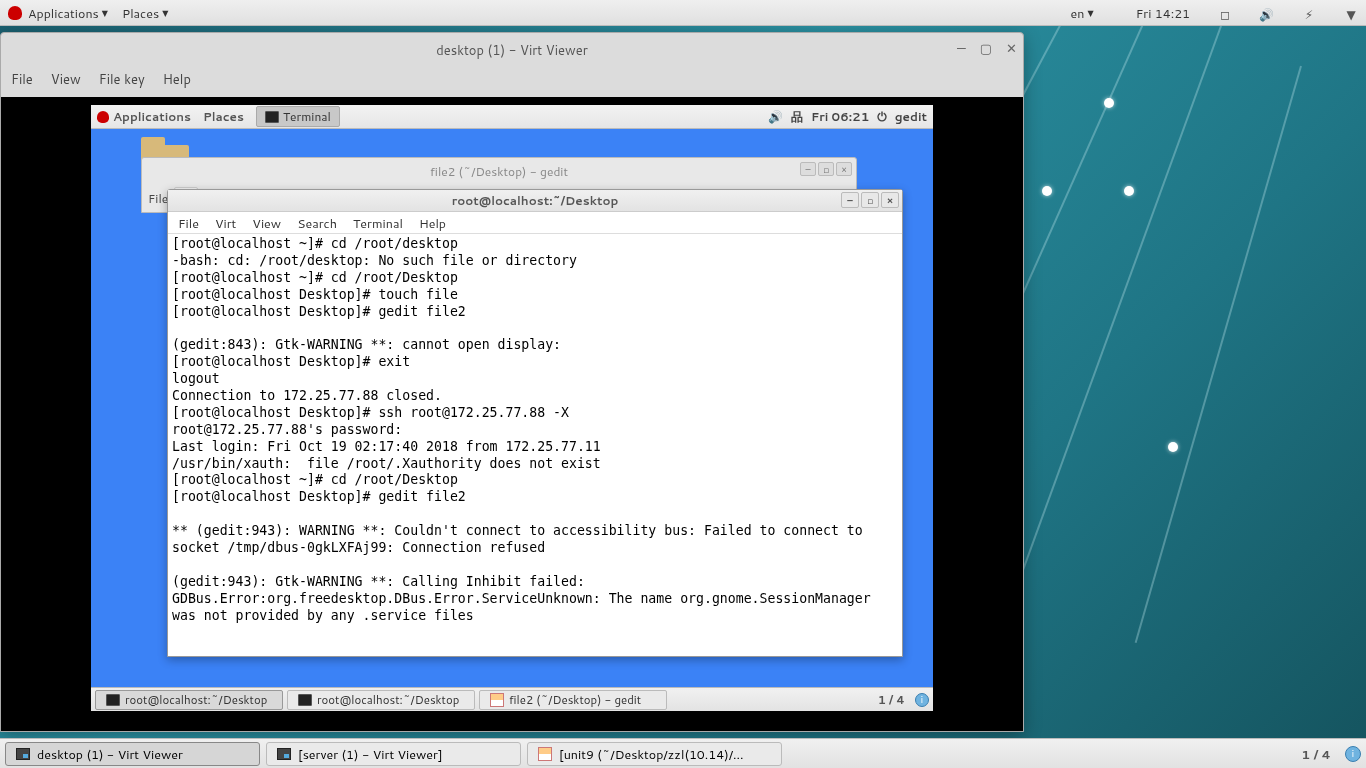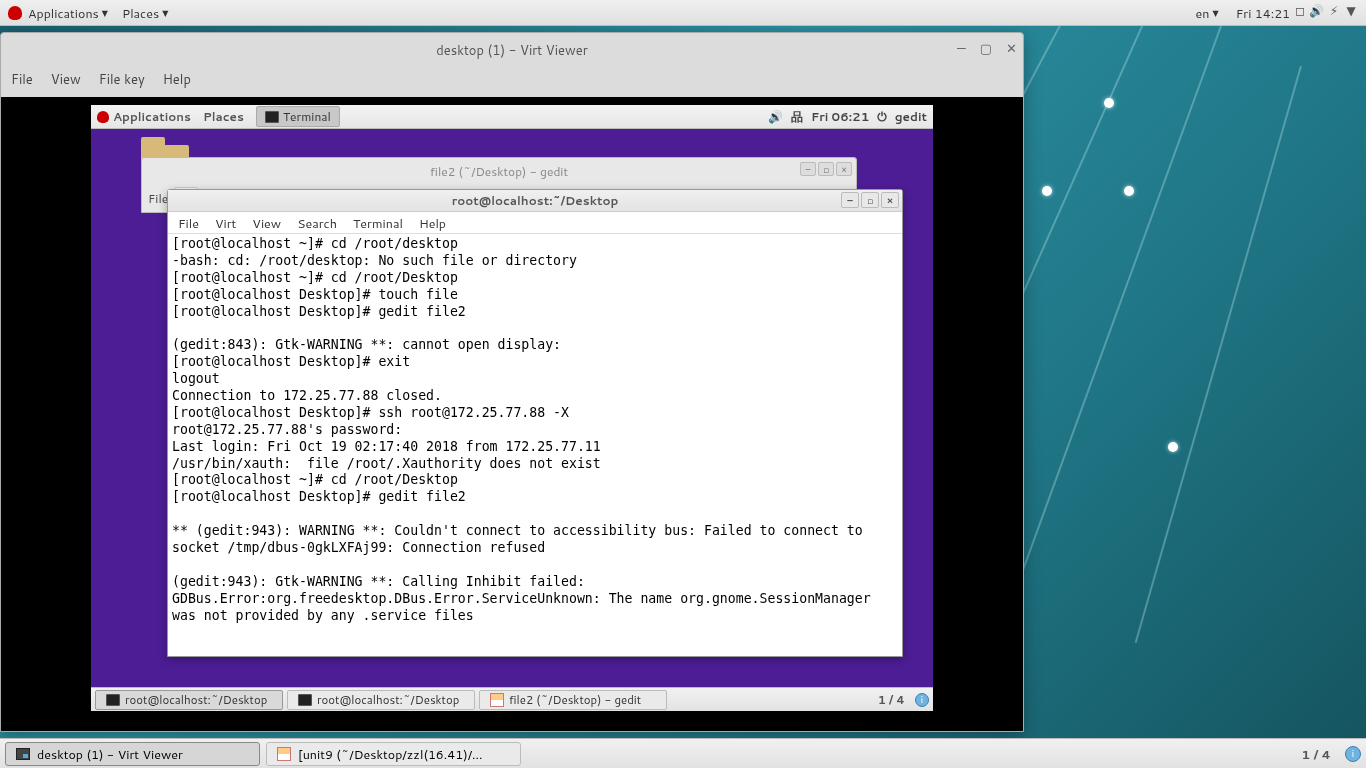--- a/index.html
+++ b/index.html
@@ -4,21 +4,21 @@
 <style>
 * { margin: 0; padding: 0; box-sizing: border-box; font-family: "Cantarell", "DejaVu Sans", sans-serif; }
 body { width: 1366px; height: 768px; overflow: hidden; background: #2e3436; position: relative; }
 
 
 .host-panel { height: 26px; background: linear-gradient(#efefef,#e0e0e0); display: flex; align-items: center; padding: 0 8px; font-size: 12.5px; color: #333; border-bottom: 1px solid #bbb; }
 .host-panel .hat-icon { width: 14px; height: 14px; background: #c00; border-radius: 50% 50% 40% 40%; margin-right: 6px; }
 .host-panel .menu { margin-right: 14px; cursor: pointer; display: flex; align-items: center; gap: 3px; }
 .host-panel .menu .tri { font-size: 8px; }
 .host-panel .spacer { flex: 1; }
-.host-panel .tray { display: flex; align-items: flex-start; gap: 3px; }
+.host-panel .tray { display: flex; align-items: flex-end; gap: 28px; }
 .host-panel .tray .ic { width: 14px; height: 14px; display: inline-flex; align-items: center; justify-content: center; font-size: 12px; color: #555; }
 
 
 .host-desktop { position: absolute; top: 26px; left: 0; right: 0; bottom: 30px; background: linear-gradient(135deg,#1a5f6f 0%, #2a8fa0 40%, #1f7585 70%, #155560 100%); overflow: hidden; }
 .host-desktop .decor { position: absolute; inset: 0; pointer-events: none; }
 .host-desktop .decor .l { position: absolute; width: 2px; height: 600px; background: rgba(190,230,235,.35); transform-origin: top; }
 .host-desktop .decor .dot { position: absolute; width: 10px; height: 10px; border-radius: 50%; background: #fff; box-shadow: 0 0 4px rgba(255,255,255,.7); }
 
 
 .vv-window { position: absolute; top: 6px; left: 0; width: 1024px; height: 700px; background: #dcdcdc; border: 1px solid #aaa; border-radius: 4px 4px 0 0; box-shadow: 0 4px 18px rgba(0,0,0,.3); }
@@ -32,21 +32,21 @@
 .guest { position: absolute; top: 64px; left: 0; right: 0; bottom: 0; background: #000; }
 .guest-panel { height: 24px; background: linear-gradient(#f3f3f3,#e6e6e6); border-bottom: 1px solid #bbb; display: flex; align-items: center; padding: 0 6px; font-size: 12px; color: #333; margin: 0 90px; position: relative; top: 8px; }
 .guest-panel .hat { width: 12px; height: 12px; background: #c00; border-radius: 50% 50% 40% 40%; margin-right: 4px; }
 .guest-panel .menu { margin-right: 12px; cursor: pointer; font-weight: bold; color: #555; }
 .guest-panel .tab { background: #c8c8c8; border: 1px solid #aaa; padding: 1px 8px; border-radius: 2px; display: flex; align-items: center; gap: 4px; }
 .guest-panel .spacer { flex: 1; }
 .guest-panel .tray { display: flex; align-items: center; gap: 8px; color: #444; font-weight: bold; }
 .guest-panel .tray .bw { font-weight: bold; }
 
 
-.guest-desk { position: absolute; top: 32px; left: 90px; right: 90px; bottom: 20px; background: #4c1d95; }
+.guest-desk { position: absolute; top: 32px; left: 90px; right: 90px; bottom: 20px; background: #3b82f6; }
 
 
 .gedit-back { position: absolute; top: 28px; left: 50px; width: 716px; height: 56px; background: #e8e8e8; border: 1px solid #bbb; border-radius: 3px 3px 0 0; }
 .gedit-back .tb { height: 26px; display: flex; align-items: center; justify-content: center; font-size: 12px; color: #888; position: relative; }
 .gedit-back .tb .btns { position: absolute; right: 4px; top: 4px; display: flex; gap: 2px; }
 .gedit-back .tb .btns span { width: 16px; height: 14px; background: #ddd; border: 1px solid #bbb; border-radius: 2px; font-size: 9px; display: flex; align-items: center; justify-content: center; color: #777; }
 .gedit-back .row2 { height: 28px; display: flex; align-items: center; padding: 0 6px; gap: 6px; }
 .gedit-back .row2 .lbl { font-size: 12px; color: #444; }
 .gedit-back .row2 .icbox { width: 24px; height: 22px; background: #f2f2f2; border: 1px solid #ccc; border-radius: 2px; }
 
@@ -246,19 +246,23 @@
     </div>
   </div>
 </div>
 
 <div class="host-taskbar">
   <div class="task active">
     <span class="vvicon"></span>
     <span>desktop (1) - Virt Viewer</span>
   </div>
   <div class="task">
+    <span class="vvicon"></span>
+    <span>[server (1) - Virt Viewer]</span>
+  </div>
+  <div class="task">
     <span class="gediticon"></span>
-    <span>[unit9 (~/Desktop/zzl(16.41)/...</span>
+    <span>[unit9 (~/Desktop/zzl(10.14)/...</span>
   </div>
   <span class="spacer"></span>
   <span class="ws">1 / 4</span>
   <span class="ind">i</span>
 </div>
 
 </body></html>

